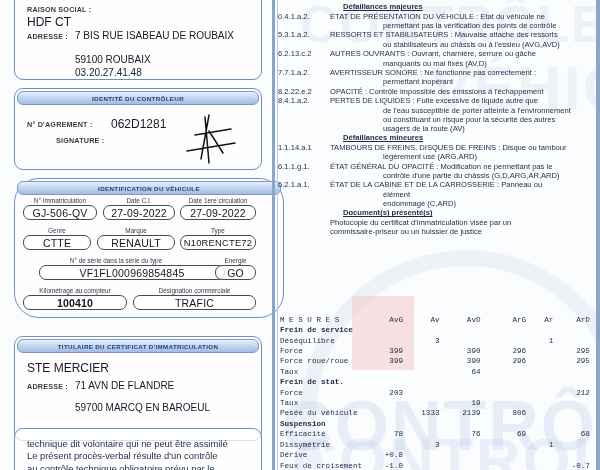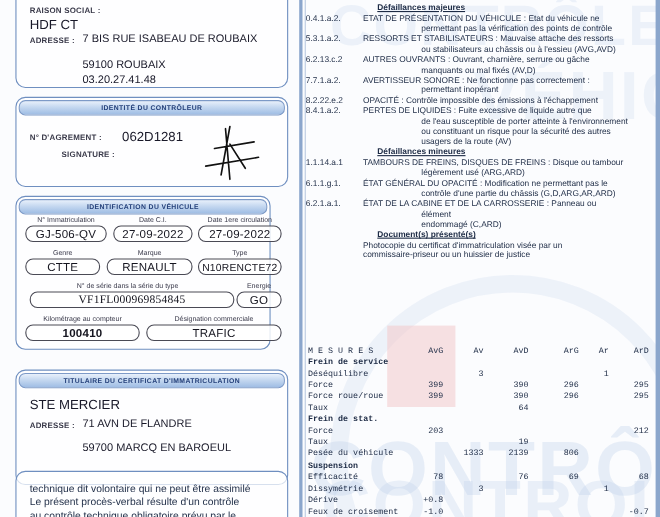--- a/index.html
+++ b/index.html
@@ -243,21 +243,21 @@
       </div>
       <div style="position:absolute; left:12px; top:31px;" class="lbl-sm">N° D'AGREMENT :</div>
       <div style="position:absolute; left:96px; top:28px;" class="val-lg">062D1281</div>
       <div style="position:absolute; left:12px; top:47px;padding-left:29px;" class="lbl-sm">SIGNATURE :</div>
 
       <svg style="position:absolute; left:150px; top:24px;" width="90" height="54" viewBox="0 0 90 54">
         <path d="M40 4 L44 50 M30 22 L66 16 M22 38 L70 30 M44 2 L36 46 M44 18 L58 40" stroke="#111" stroke-width="1.5" fill="none" stroke-linecap="round"></path>
       </svg>
     </div>
 
-    <div class="panel" style="left:14px; top:178px; width:232px; height:140px;">
+    <div class="panel" style="left:14px; top:178px; width:270px; height:140px;border-radius:25px;">
       <div class="panel-head">
         <span>IDENTIFICATION DU VÉHICULE</span>
       </div>
 
       <div style="position:absolute; left:8px; top:18px; width:74px;" class="fieldcap">N° Immatriculation</div>
       <div class="fieldbox" style="position:absolute; left:8px; top:26px; width:74px;">
         <span>GJ-506-QV</span>
       </div>
 
       <div style="position:absolute; left:88px; top:18px; width:72px;" class="fieldcap">Date C.I.</div>
@@ -279,21 +279,21 @@
       <div class="fieldbox" style="position:absolute; left:82px; top:56px; width:78px;">
         <span>RENAULT</span>
       </div>
 
       <div style="position:absolute; left:165px; top:48px; width:76px;" class="fieldcap">Type</div>
       <div class="fieldbox" style="position:absolute; left:165px; top:56px; width:76px;">
         <span style="font-size:9.4px;">N10RENCTE72</span>
       </div>
 
       <div style="position:absolute; left:8px; top:78px; width:186px;" class="fieldcap">N° de série dans la série du type</div>
-      <div class="fieldbox" style="position:absolute; left:12px; top:86px; width:186px;font-family:Liberation Serif, serif;">
+      <div class="fieldbox" style="position:absolute; left:24px; top:86px; width:186px;">
         <span>VF1FL000969854845</span>
       </div>
 
       <div style="position:absolute; left:200px; top:78px; width:41px;" class="fieldcap">Energie</div>
       <div class="fieldbox" style="position:absolute; left:200px; top:86px; width:41px;">
         <span>GO</span>
       </div>
 
       <div style="position:absolute; left:8px; top:108px; width:104px;" class="fieldcap">Kilométrage au compteur</div>
       <div class="fieldbox" style="position:absolute; left:8px; top:116px; width:104px;font-weight:bold;">

